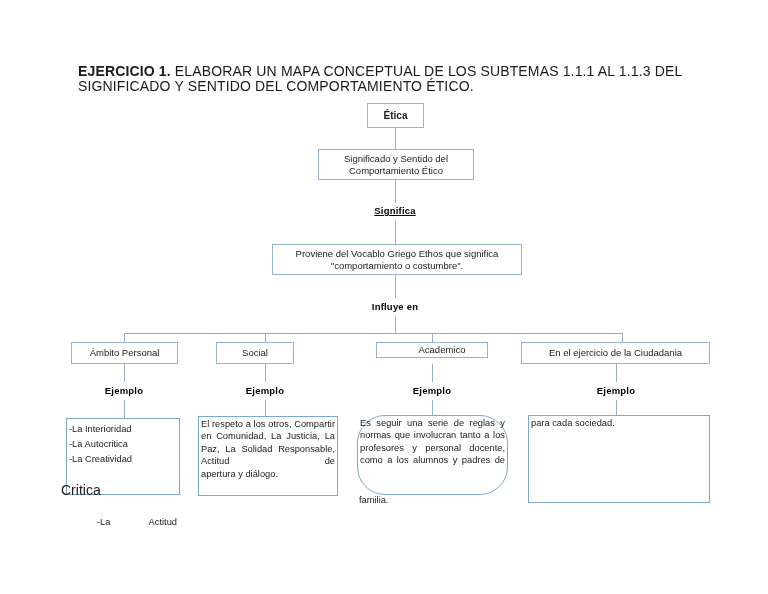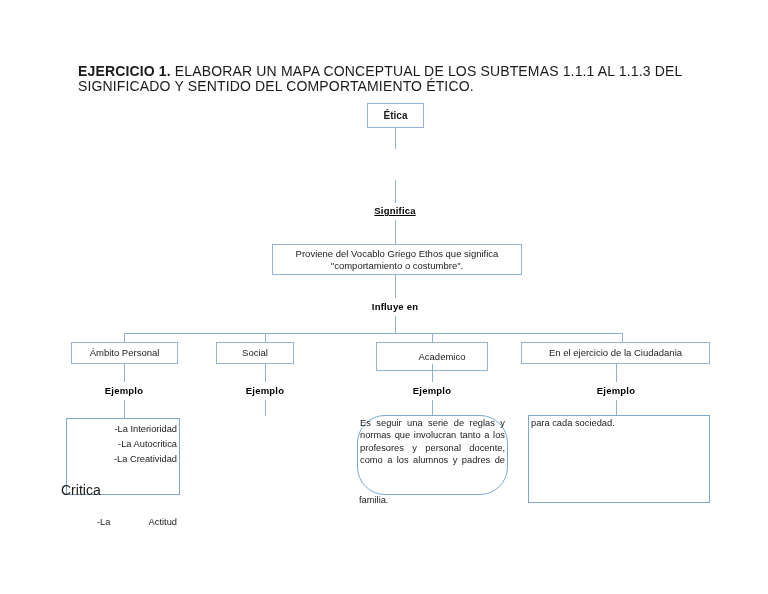--- a/index.html
+++ b/index.html
@@ -97,21 +97,21 @@
   .leaf-list {
     position: absolute;
     border: 1px solid #7ba7d0;
     background: #ffffff;
     font-size: 9.3px;
     line-height: 15px;
     color: #1a1a1a;
     padding: 3px 2px 0 2px;
   }
   .leaf-list .li {
-    text-align: right;
+    text-align: left;
     white-space: nowrap;
   }
   .leaf-list .li-wrap {
     text-align: justify;
     text-align-last: justify;
     margin-top: 48px;
   }
   .leaf-list .overflow-line {
     position: absolute;
     left: -6px;
@@ -138,20 +138,23 @@
   <div class="title-block">
     <span class="strong">EJERCICIO 1.</span><span> ELABORAR UN MAPA CONCEPTUAL DE LOS SUBTEMAS 1.1.1 AL 1.1.3 DEL SIGNIFICADO Y SENTIDO DEL COMPORTAMIENTO ÉTICO.</span>
   </div>
 
   <div class="node bold" style="left:367px; top:103px; width:57px; height:25px;text-align:center;">
     <span>Ética</span>
   </div>
 
   <div class="vline" style="left:395px; top:128px; height:21px;"></div>
 
+  <div class="node" style="left:318px; top:149px; width:156px; height:31px;">
+    <span>Significado y Sentido del Comportamiento Ético</span>
+  </div>
 
   <div class="vline" style="left:395px; top:180px; height:23px;"></div>
 
   <div class="link-label" style="left:345px; top:205px; width:100px;text-decoration:underline;">Significa</div>
 
   <div class="vline" style="left:395px; top:220px; height:24px;"></div>
 
   <div class="node" style="left:272px; top:244px; width:250px; height:31px;">
     <span>Proviene del Vocablo Griego Ethos que significa "comportamiento o costumbre".</span>
   </div>
@@ -170,21 +173,21 @@
   <div class="vline" style="left:622px; top:333px; height:9px;"></div>
 
   <div class="node" style="left:71px; top:342px; width:107px; height:22px;">
     <span>Ámbito Personal</span>
   </div>
 
   <div class="node" style="left:216px; top:342px; width:78px; height:22px;">
     <span>Social</span>
   </div>
 
-  <div class="node" style="left:376px; top:342px; width:112px; height:29px;padding-left:24px;">
+  <div class="node" style="left:376px; top:342px; width:112px; height:16px;padding-left:24px;">
     <span>Academico</span>
   </div>
 
   <div class="node" style="left:521px; top:342px; width:189px; height:22px;">
     <span>En el ejercicio de la Ciudadania</span>
   </div>
 
   <div class="vline" style="left:124px; top:364px; height:18px;"></div>
   <div class="vline" style="left:265px; top:364px; height:18px;"></div>
   <div class="vline" style="left:432px; top:364px; height:18px;"></div>
@@ -201,20 +204,24 @@
   <div class="vline" style="left:616px; top:400px; height:15px;"></div>
 
   <div class="leaf-list" style="left:66px; top:418px; width:114px; height:77px;">
     <div class="li">-La Interioridad</div>
     <div class="li">-La Autocritica</div>
     <div class="li">-La Creatividad</div>
     <div class="li-wrap" style="padding-left:28px;">-La   Actitud</div>
     <div class="overflow-line">Critica</div>
   </div>
 
+  <div class="leaf" style="left:198px; top:416px; width:140px; height:80px;">
+    <div>El respeto a los otros, Compartir en Comunidad, La Justicia, La Paz, La Solidad Responsable, Actitud de</div>
+    <div class="last-line">apertura y diálogo.</div>
+  </div>
 
   <div class="leaf" style="left:357px; top:415px; width:151px; height:80px;border-radius:28px;">
     <div>Es seguir una serie de reglas y normas que involucran tanto a los profesores y personal docente, como a los alumnos y padres de</div>
     <div class="overflow-last">familia.</div>
   </div>
 
   <div class="leaf" style="left:528px; top:415px; width:182px; height:88px;">
     <div class="last-line">para cada sociedad.</div>
   </div>
 

